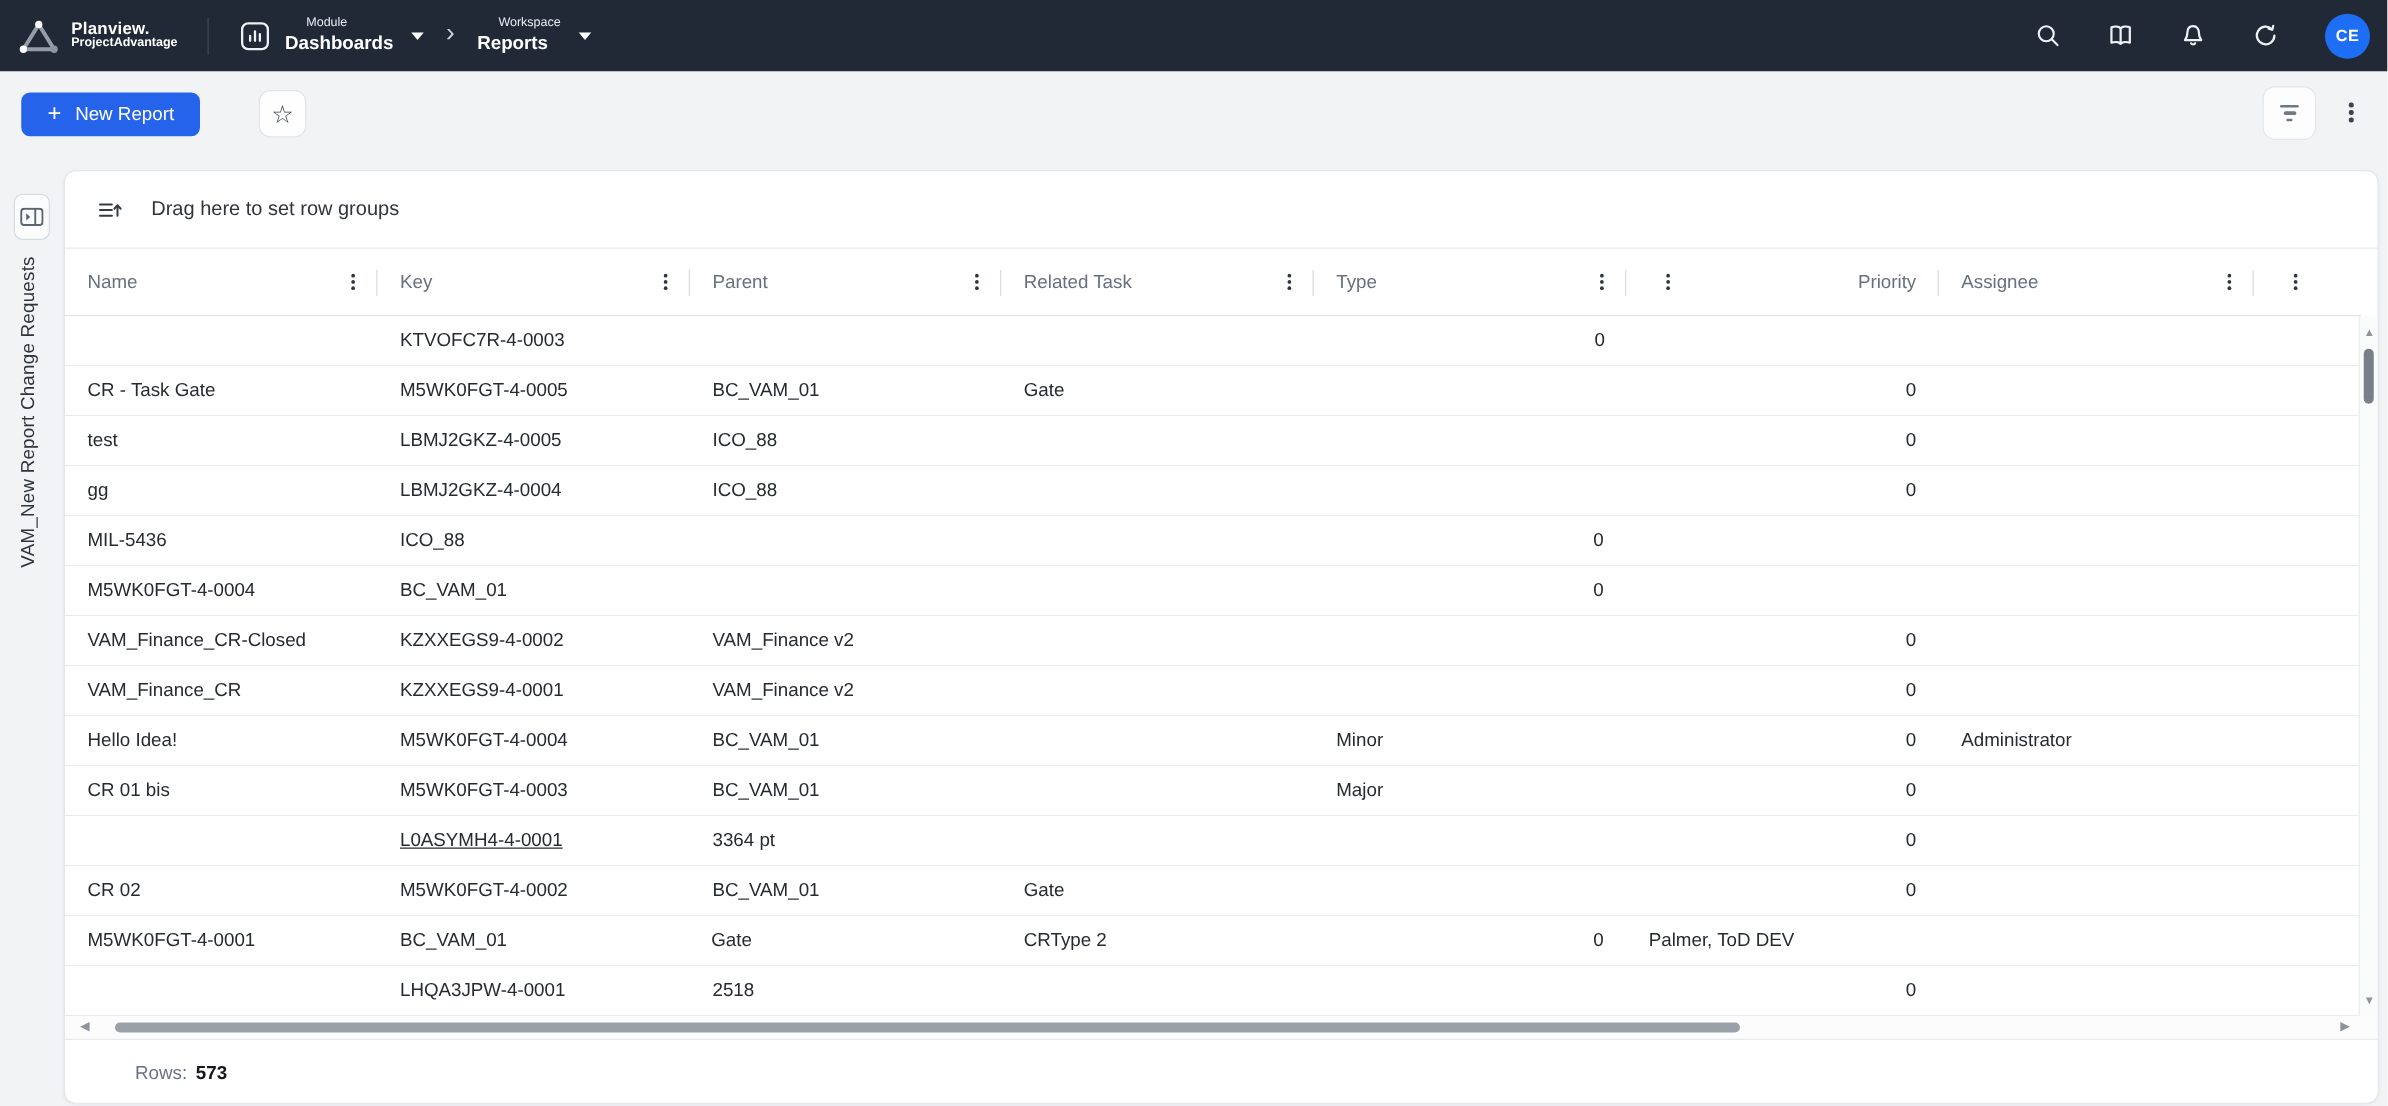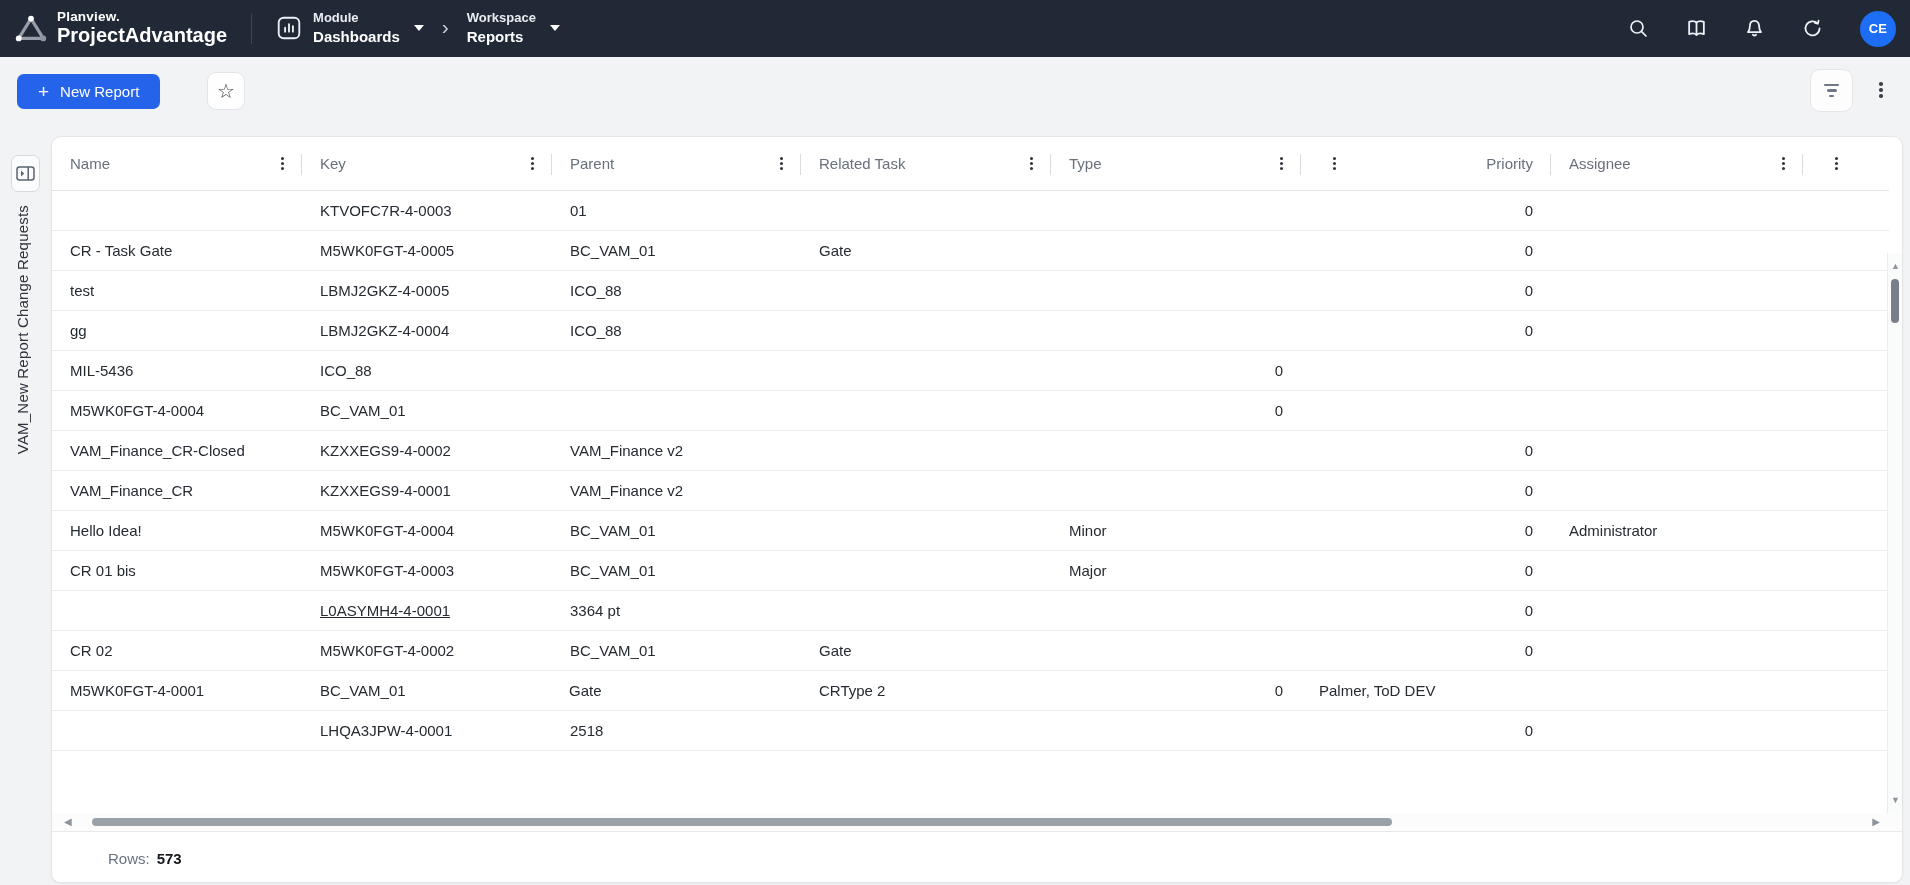--- a/index.html
+++ b/index.html
@@ -11,25 +11,25 @@
   }
 
   
   .topbar {
     position:absolute; top:0; left:0; width:1910px; height:57px;
     background:#212937; display:flex; align-items:center; color:#fff;
   }
   .brand { display:flex; align-items:center; margin-left:14px; cursor:pointer; }
   .brand-text { display:flex; flex-direction:column; line-height:1.08; margin-left:9px; }
   .brand1 { font-size:13.5px; font-weight:700; letter-spacing:.2px; }
-  .brand2 { font-size:20px; font-weight:700; }
+  .brand2 { font-size:10px; font-weight:700; }
   .tb-divider { width:1px; height:30px; background:#3e4656; margin:0 24px; }
   .nav-group { display:flex; align-items:center; cursor:pointer; }
   .nav-texts { display:flex; flex-direction:column; line-height:1.3; margin-left:11px; }
-  .nav-eyebrow { font-size:13px; color:#e9ecf1; font-weight:700; }
+  .nav-eyebrow { font-size:10px; color:#e9ecf1; font-weight:400;margin-left:17px; }
   .nav-label { font-size:15px; font-weight:600; color:#fff; }
   .caret { width:0; height:0; border-left:5px solid transparent; border-right:5px solid transparent;
            border-top:6px solid #fff; margin-left:14px; }
   .tb-chevron { color:#cdd2db; font-size:21px; margin:0 18px 4px 18px; }
   .tb-right { margin-left:auto; display:flex; align-items:center; gap:37px; padding-right:14px; }
   .tb-icon { width:21px; height:21px; cursor:pointer; display:flex; }
   .tb-icon svg { width:21px; height:21px; stroke:#eef1f5; fill:none; stroke-width:1.7;
                  stroke-linecap:round; stroke-linejoin:round; }
   .avatar { width:36px; height:36px; border-radius:50%; background:#1e6ef5; color:#fff;
             display:flex; align-items:center; justify-content:center;
@@ -223,20 +223,30 @@
 <div class="rail-toggle">
   <svg width="19" height="15" viewBox="0 0 19 15">
     <rect x="1" y="1" width="17" height="13" rx="2.5"></rect>
     <line x1="12.2" y1="1" x2="12.2" y2="14"></line>
     <path d="M5 4.6 L8.2 7.5 L5 10.4 Z" fill="#5a6370" stroke="none"></path>
   </svg>
 </div>
 <div class="rail-tab">VAM_New Report Change Requests</div>
 
 <div class="card">
+  <div class="rowgroup-panel">
+    <svg width="21" height="18" viewBox="0 0 21 18">
+      <line x1="2" y1="4.5" x2="11.5" y2="4.5"></line>
+      <line x1="2" y1="9" x2="11.5" y2="9"></line>
+      <line x1="2" y1="13.5" x2="11.5" y2="13.5"></line>
+      <path d="M16 13.5 V6"></path>
+      <path d="M13.5 8 L16 5.2 L18.5 8"></path>
+    </svg>
+    <span class="rowgroup-text">Drag here to set row groups</span>
+  </div>
 
   <div class="grid-header">
       <div class="hcell menu-right" style="width: 250px;">
         <span class="hlabel">Name</span>
         <span class="dots">
           <i></i>
           <i></i>
           <i></i>
         </span>
         <span class="hsep"></span>
@@ -301,21 +311,20 @@
           <i></i>
           <i></i>
         </span>
         <span class="hlabel"></span>
       </div>
     </div>
   <div class="grid-body">
       <div class="grow">
         <div class="gcell" style="width: 250px;"></div>
         <div class="gcell" style="width: 250px;">KTVOFC7R-4-0003</div>
-        <div class="gcell" style="width: 249px;">01</div>
         <div class="gcell" style="width: 250px;"></div>
         <div class="gcell" style="width: 250px;"></div>
         <div class="gcell align-right" style="width: 250px;">0</div>
         <div class="gcell" style="width: 252px;"></div>
         <div class="gcell" style="width: 86px;"></div>
       </div>
       <div class="grow">
         <div class="gcell" style="width: 250px;">CR - Task Gate</div>
         <div class="gcell" style="width: 250px;">M5WK0FGT-4-0005</div>
         <div class="gcell" style="width: 249px;">BC_VAM_01</div>

